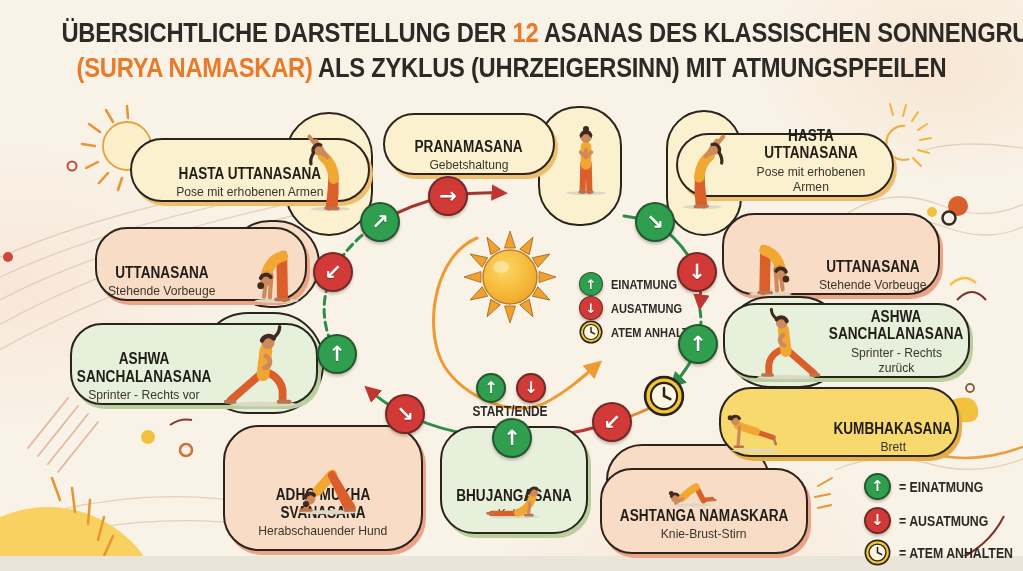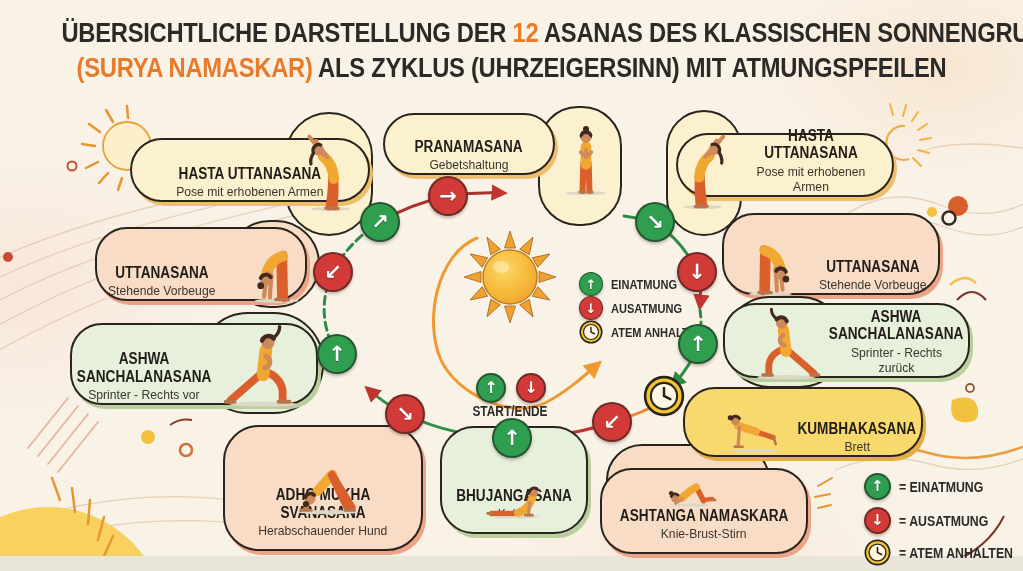--- a/index.html
+++ b/index.html
@@ -425,21 +425,21 @@
 
   <div class="blob greenb" style="left:724px;top:296px;width:122px;height:92px;border-radius:46px"></div>
   <div class="card greenb" style="left:723px;top:303px;width:247px;height:75px;padding-left:100px">
     <div class="ct">ASHWA SANCHALANASANA</div>
     <div class="cs">Sprinter - Rechts zurück</div>
   </div>
   <div class="fig mirror" style="left:728px;top:298px;width:116px;height:86px"><svg viewBox="0 0 100 100">
         <use href="#fig-lunge"></use>
       </svg></div>
 
-  <div class="card yellowb" style="left:683px;top:387px;width:240px;height:70px;padding-left:108px">
+  <div class="card yellowb" style="left:719px;top:387px;width:240px;height:70px;padding-left:108px">
     <div class="ct">KUMBHAKASANA</div>
     <div class="cs">Brett</div>
   </div>
   <div class="fig" style="left:688px;top:390px;width:128px;height:66px"><svg viewBox="0 0 100 100">
         <use href="#fig-plank"></use>
       </svg></div>
 
   <div class="node g" style="left:360px;top:202px">
       <span class="glyph">↗</span>
     </div>

